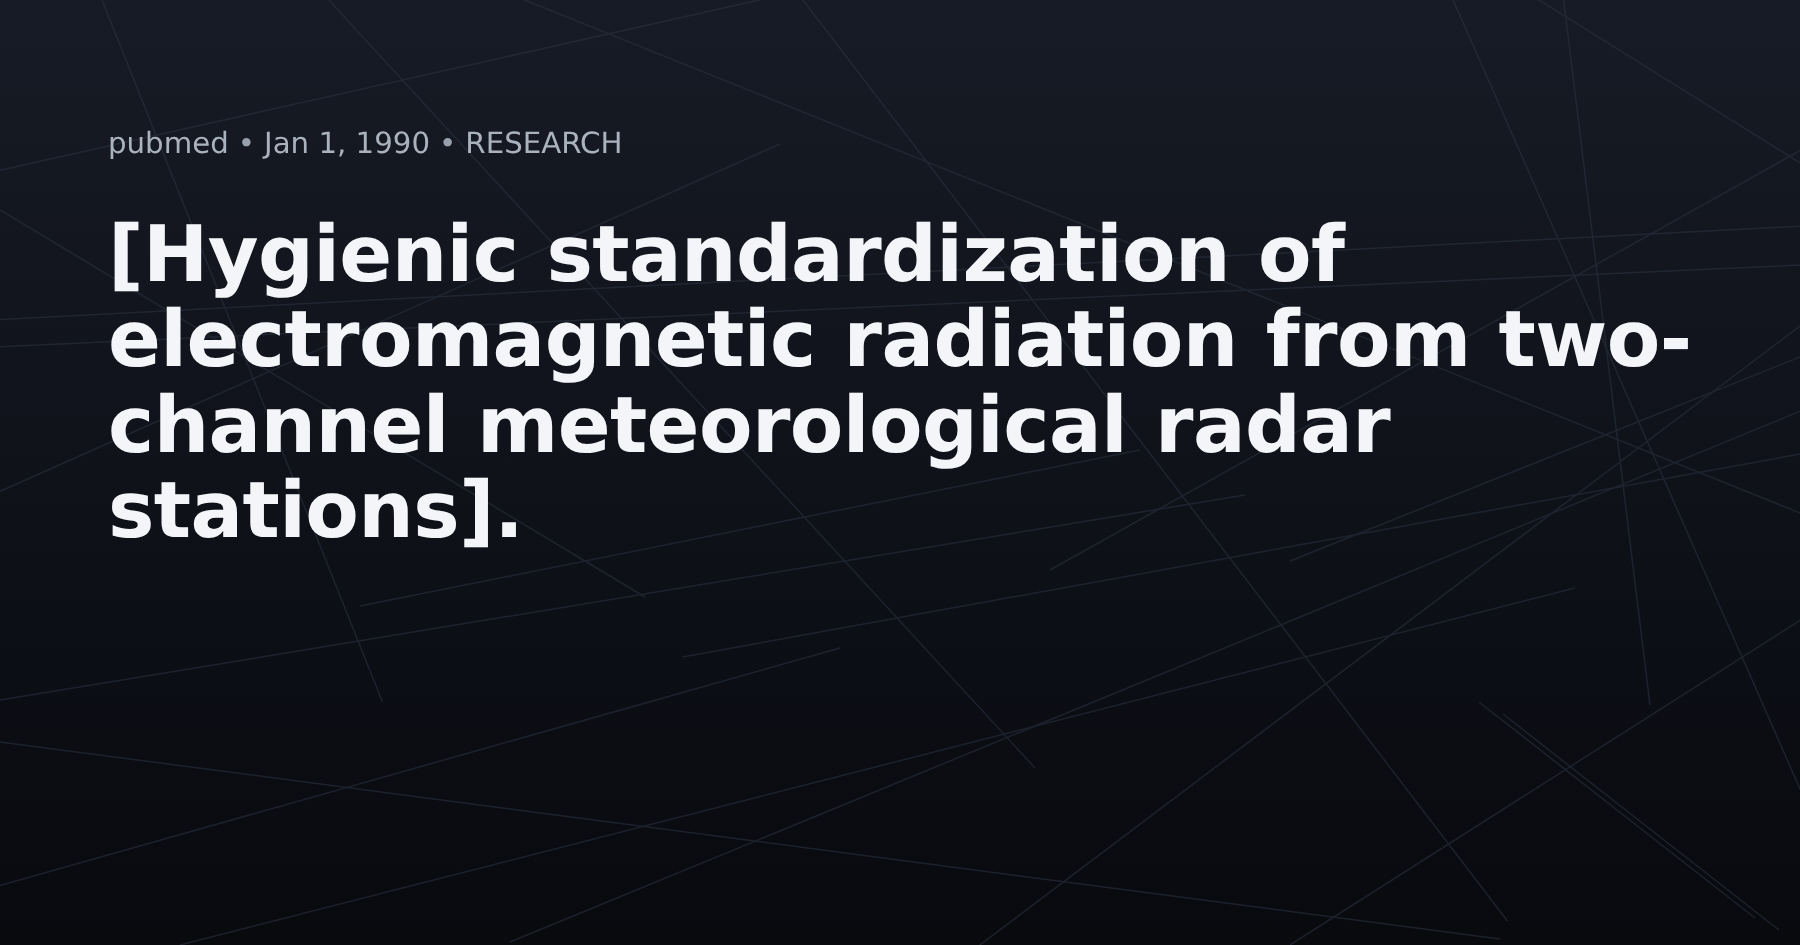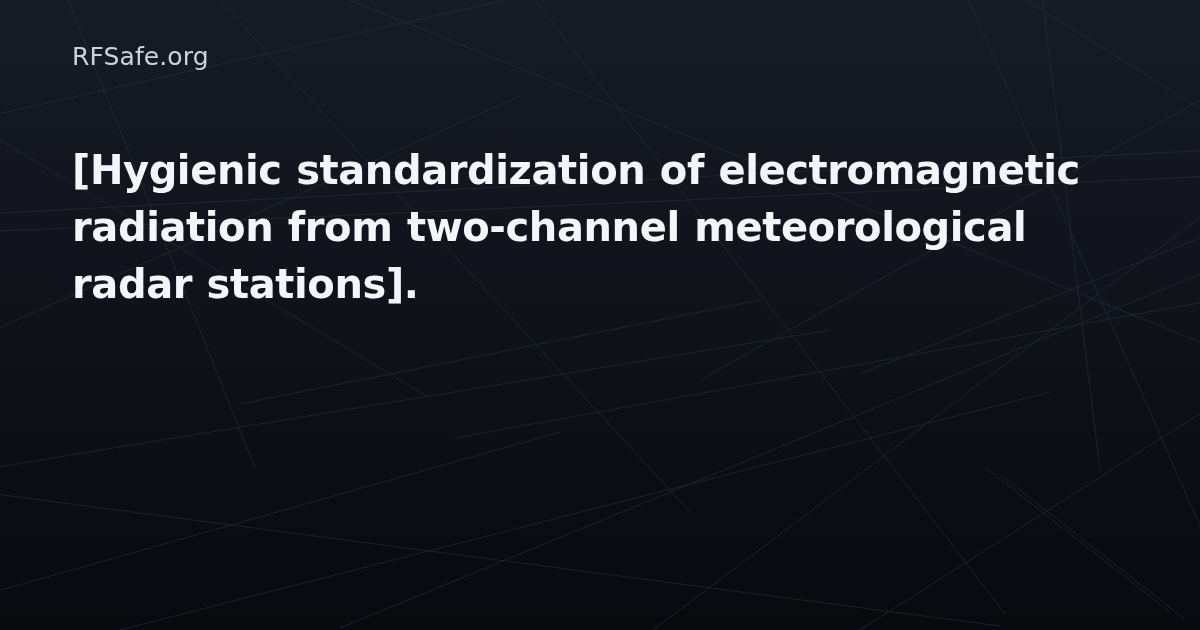--- a/index.html
+++ b/index.html
@@ -62,21 +62,21 @@
     padding: 0 6px;
     color: #98a0ad;
   }
 
   .headline {
     position: absolute;
     left: 0;
     top: 142px;
     width: 1060px;
     margin: 0;
-    font-size: 40px;
+    font-size: 52px;
     line-height: 57px;
     font-weight: 700;
     color: #f3f5f8;
     letter-spacing: -0.4px;
     word-spacing: 1px;
   }
 
   .badge {
     position: absolute;
     left: 71px;
@@ -129,21 +129,23 @@
       <line x1="860" y1="374" x2="1215" y2="232"></line>
       <line x1="986" y1="468" x2="1170" y2="612"></line>
       <line x1="1002" y1="476" x2="1186" y2="620"></line>
       <line x1="240" y1="404" x2="760" y2="300"></line>
       <line x1="455" y1="438" x2="1215" y2="300"></line>
     </g>
   </svg>
 
   <div class="content">
 
-    <div class="site-name">RFSafe.org</div>
 
+    <div class="meta-line">
+      <span>pubmed</span><span class="meta-sep">•</span><span>Jan 1, 1990</span><span class="meta-sep">•</span><span>RESEARCH</span>
+    </div>
 
     <h1 class="headline">[Hygienic standardization of electromagnetic radiation from two-channel meteorological radar stations].</h1>
 
   </div>
 
 
 </div>
 
 </body></html>

